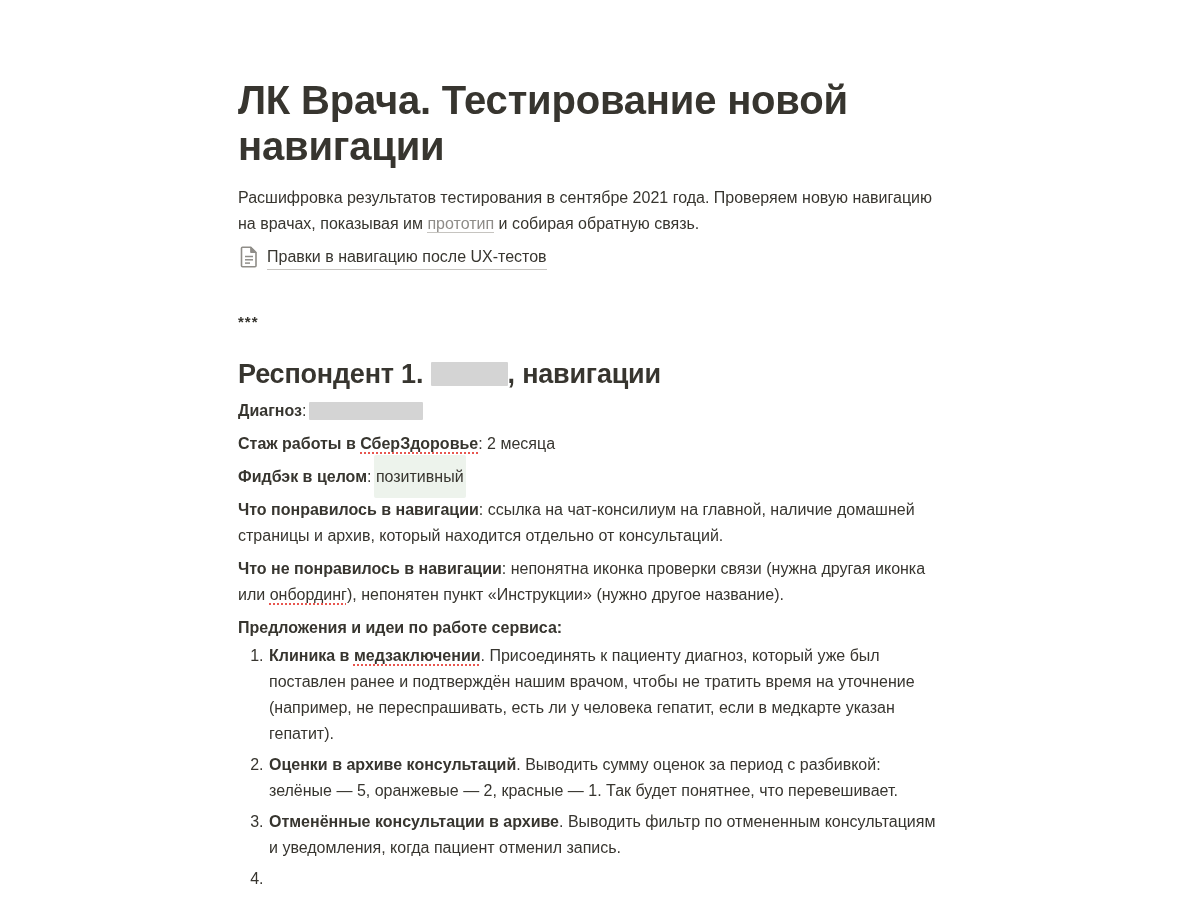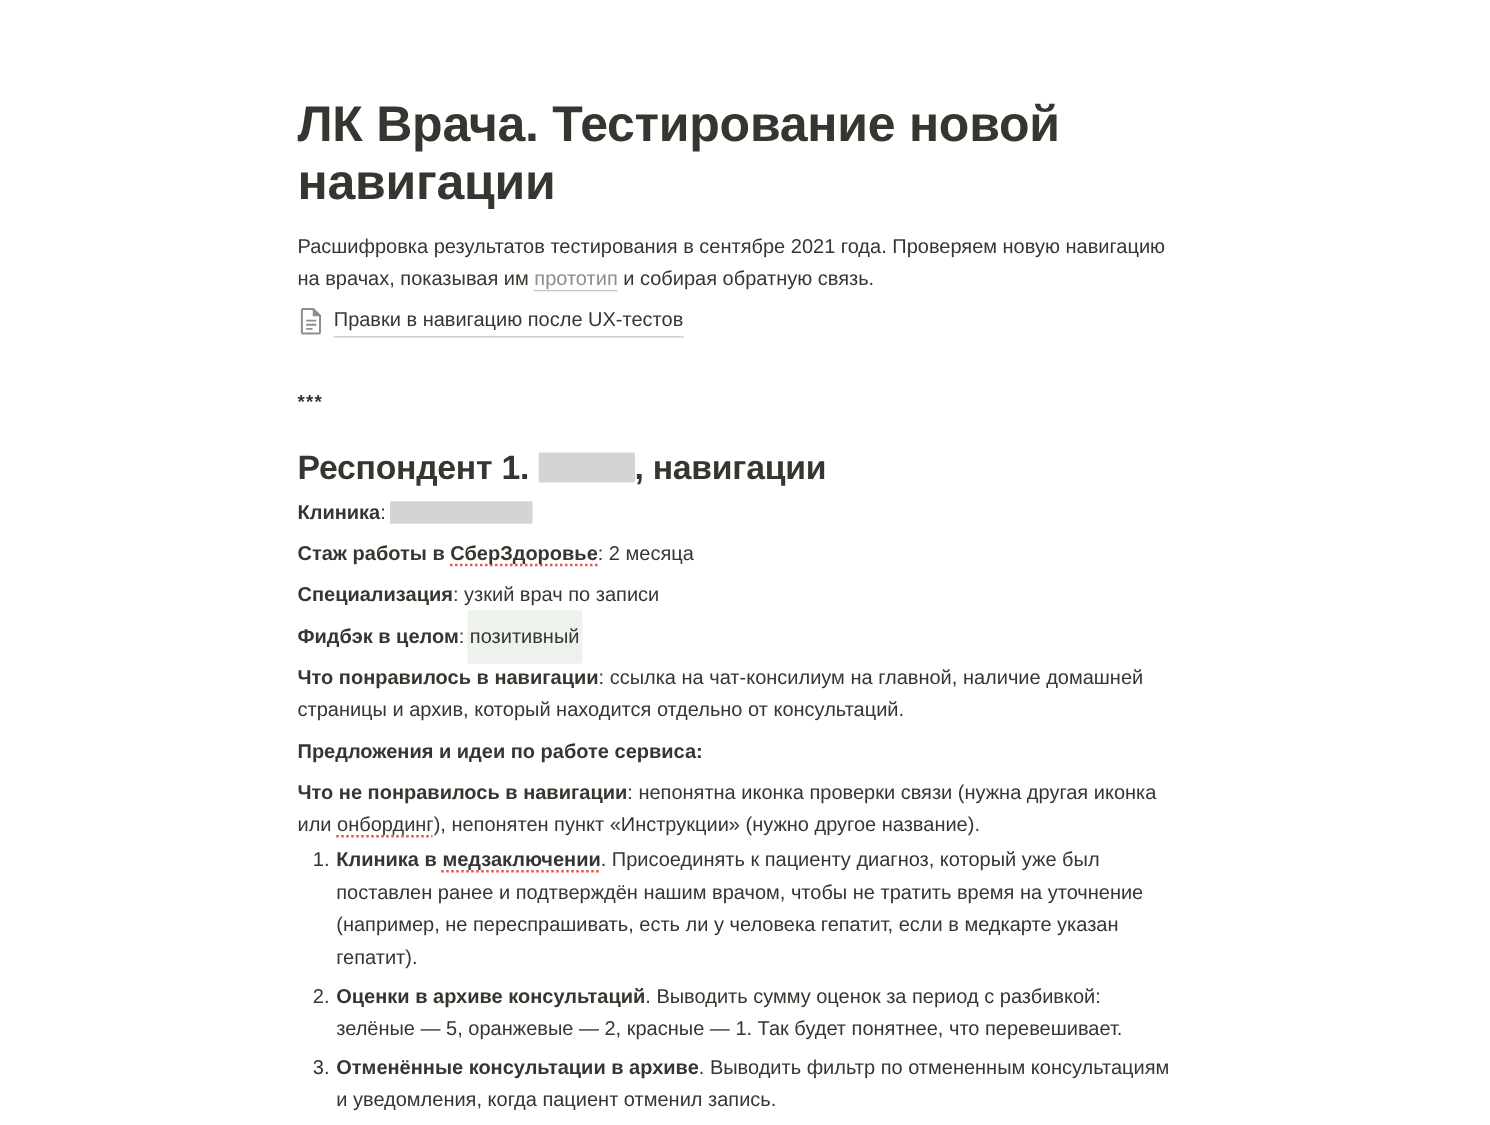--- a/index.html
+++ b/index.html
@@ -79,33 +79,32 @@
           <line x1="6" y1="17.1" x2="11" y2="17.1" stroke="#8F8D88" stroke-width="1.5"></line>
         </svg>
       </span>
       <span class="doc-label">Правки в навигацию после UX-тестов</span>
     </div>
 
     <p class="divider">***</p>
 
     <h2 class="respondent"><span>Респондент 1. </span><span class="redact redact-heading"></span><span>, навигации</span></h2>
 
-    <p class="body"><b>Клиника</b><span>:</span><span class="redact redact-clinic"></span></p>
+    <p class="body"><b>Диагноз</b><span>:</span><span class="redact redact-clinic"></span></p>
 
     <p class="body"><b><span>Стаж работы в </span><span class="spell">СберЗдоровье</span></b><span>: </span><span>2 месяца</span></p>
 
-    <p class="body"><b>Специализация</b><span>: </span><span>узкий врач по записи</span></p>
 
     <p class="body"><b>Фидбэк в целом</b><span>: </span><span class="hl-green">позитивный</span></p>
 
     <p class="body"><b>Что понравилось в навигации</b><span>: ссылка на чат-консилиум на главной, наличие домашней страницы и архив, который находится отдельно от консультаций.</span></p>
 
+    <p class="body"><b>Что не понравилось в навигации</b><span>: непонятна иконка проверки связи (нужна другая иконка или </span><span class="spell">онбординг</span><span>), непонятен пункт «Инструкции» (нужно другое название).</span></p>
+
     <p class="body"><b>Предложения и идеи по работе сервиса:</b></p>
-
-    <p class="body"><b>Что не понравилось в навигации</b><span>: непонятна иконка проверки связи (нужна другая иконка или </span><span class="spell">онбординг</span><span>), непонятен пункт «Инструкции» (нужно другое название).</span></p>
 
     <ol class="suggestions">
       <li><b><span>Клиника в </span><span class="spell">медзаключении</span></b><span>. Присоединять к пациенту диагноз, который уже был поставлен ранее и подтверждён нашим врачом, чтобы не тратить время на уточнение (например, не переспрашивать, есть ли у человека гепатит, если в медкарте указан гепатит).</span></li>
       <li><b>Оценки в архиве консультаций</b><span>. Выводить сумму оценок за период с разбивкой: зелёные — 5, оранжевые — 2, красные — 1. Так будет понятнее, что перевешивает.</span></li>
       <li><b>Отменённые консультации в архиве</b><span>. Выводить фильтр по отмененным консультациям и уведомления, когда пациент отменил запись.</span></li>
       <li></li>
     </ol>
 
   </div>
 </div>

